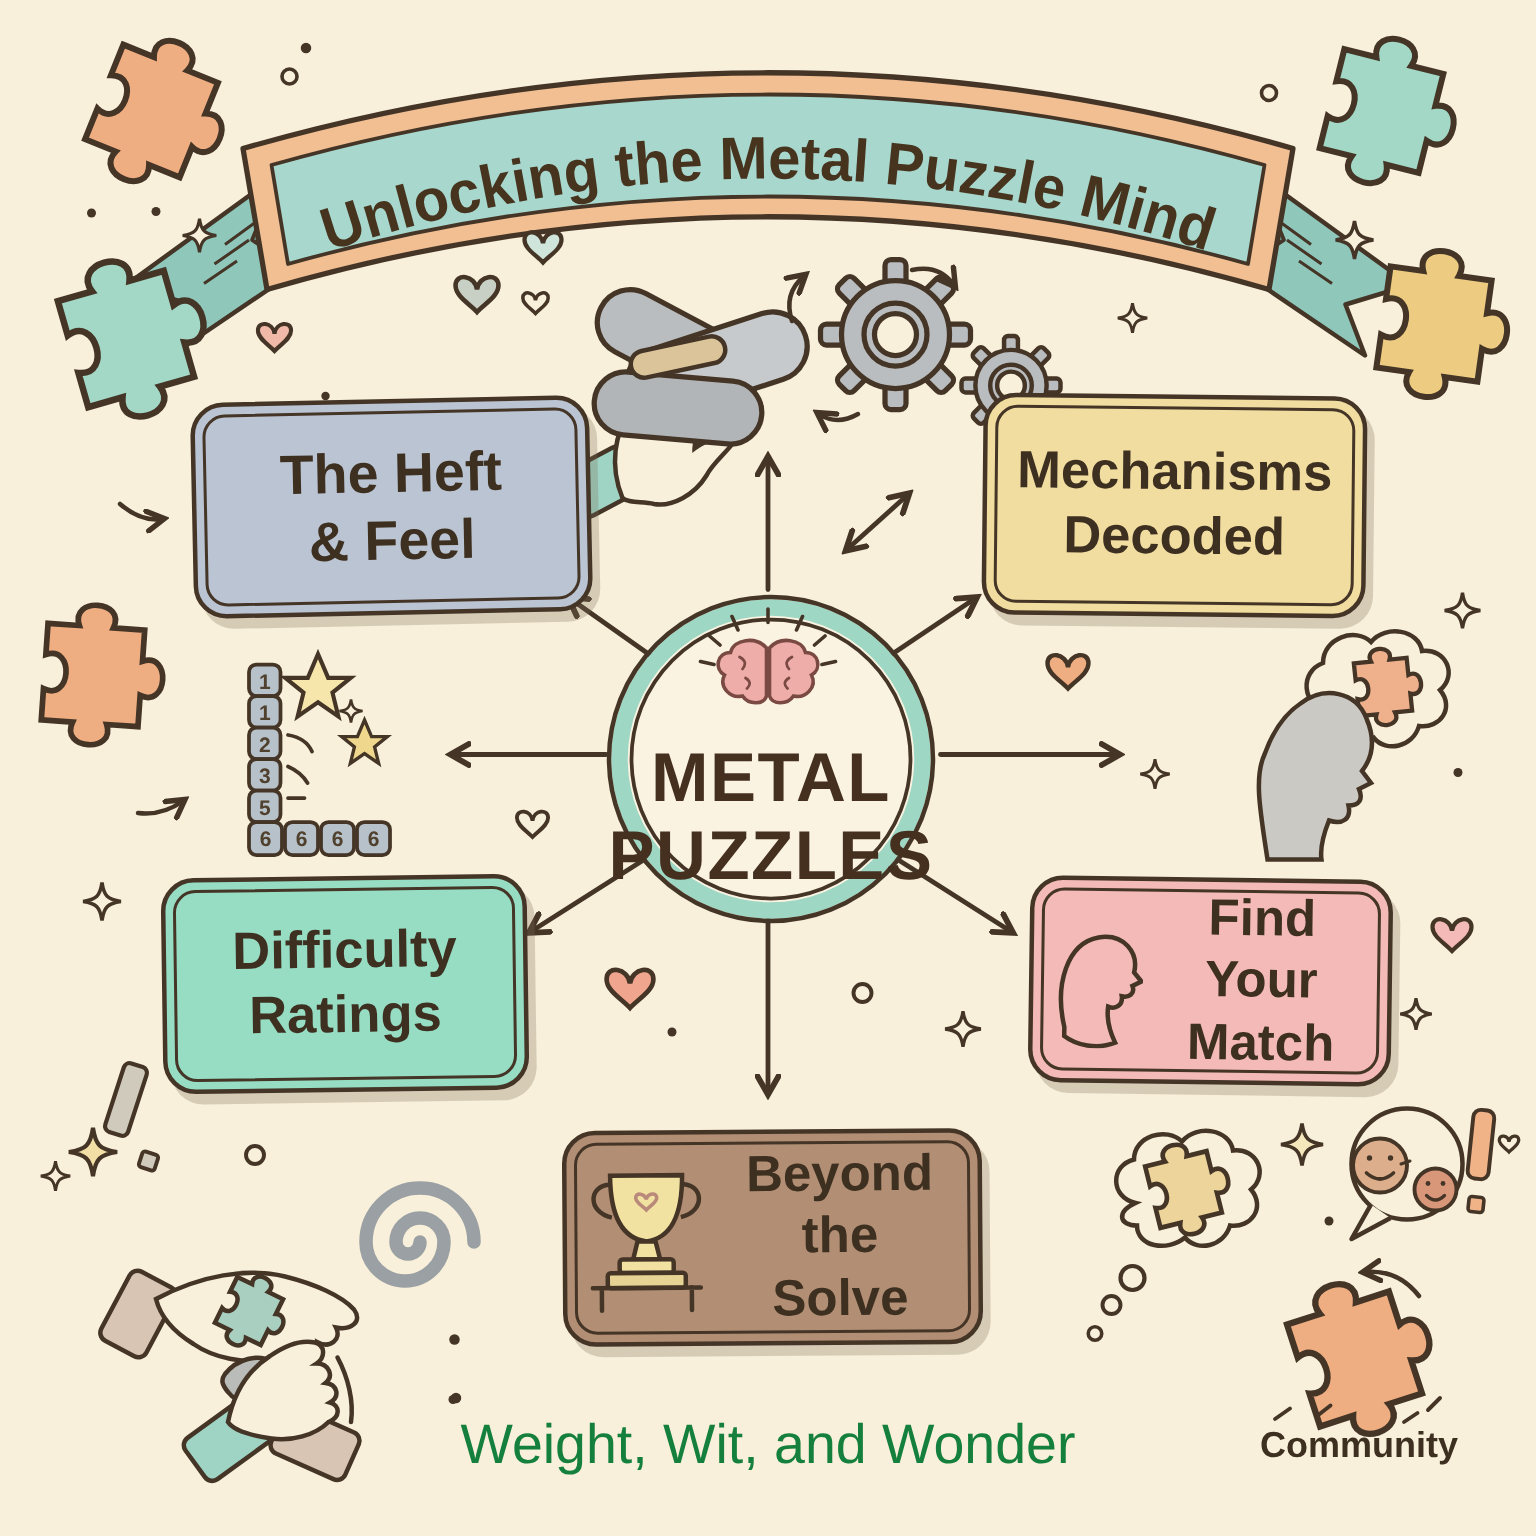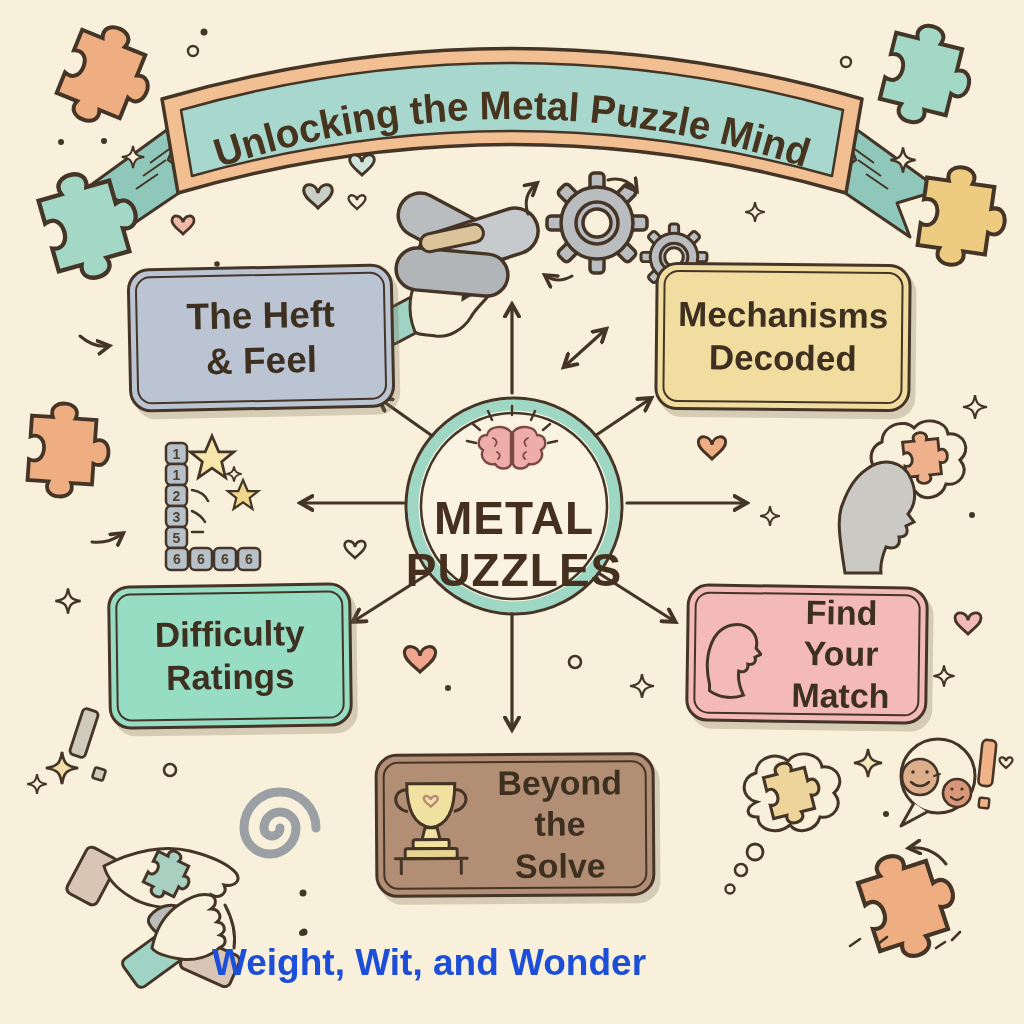--- a/index.html
+++ b/index.html
@@ -21,22 +21,22 @@
   #node-mechanisms .node-label{font-size:35px;}
   #node-difficulty{left:108px;top:584px;width:238px;height:138px;background:#96ddc4;transform:rotate(-.8deg);}
   #node-difficulty .node-label{font-size:35px;}
   #node-match{left:686px;top:585px;width:236px;height:132px;background:#f3bab7;transform:rotate(.8deg);}
   #node-match .node-label{font-size:34px;flex:1;}
   #node-beyond{left:375px;top:753px;width:274px;height:138px;background:#b28f74;transform:rotate(-.4deg);}
   #node-beyond .node-label{font-size:34px;flex:1;}
 
   .node-icon{flex:0 0 auto;}
 
-  #tagline{position:absolute;z-index:2;left:212px;top:942px;width:600px;text-align:left;
-           font-size:37px;font-weight:bold;color:#1d4ed8;}
+  #tagline{position:absolute;z-index:2;left:212px;top:942px;width:600px;text-align:center;
+           font-size:37px;font-weight:normal;color:#15803d;}
   #community{position:absolute;z-index:2;left:828px;top:950px;width:156px;text-align:center;
            font-size:24px;font-weight:bold;color:#3e3021;}
 </style>
 </head>
 <body>
 
 <div id="canvas">
 
 <svg id="deco-svg" width="1024" height="1024" viewBox="0 0 1024 1024">
   <defs>
@@ -340,14 +340,15 @@
       <path d="M 42,26 C 41,22 35,21 35,25 C 35,28 39,30 42,33 C 45,30 49,28 49,25 C 49,21 43,22 42,26 Z" fill="none" stroke="#b98a7a" stroke-width="2.4"></path>
     </svg>
     <div class="node-label">
       <span>Beyond the</span>
       <span>Solve</span>
     </div>
   </div>
 </div>
 
 <div id="tagline">Weight, Wit, and Wonder</div>
+<div id="community">Community</div>
 
 </div>
 
 </body></html>

